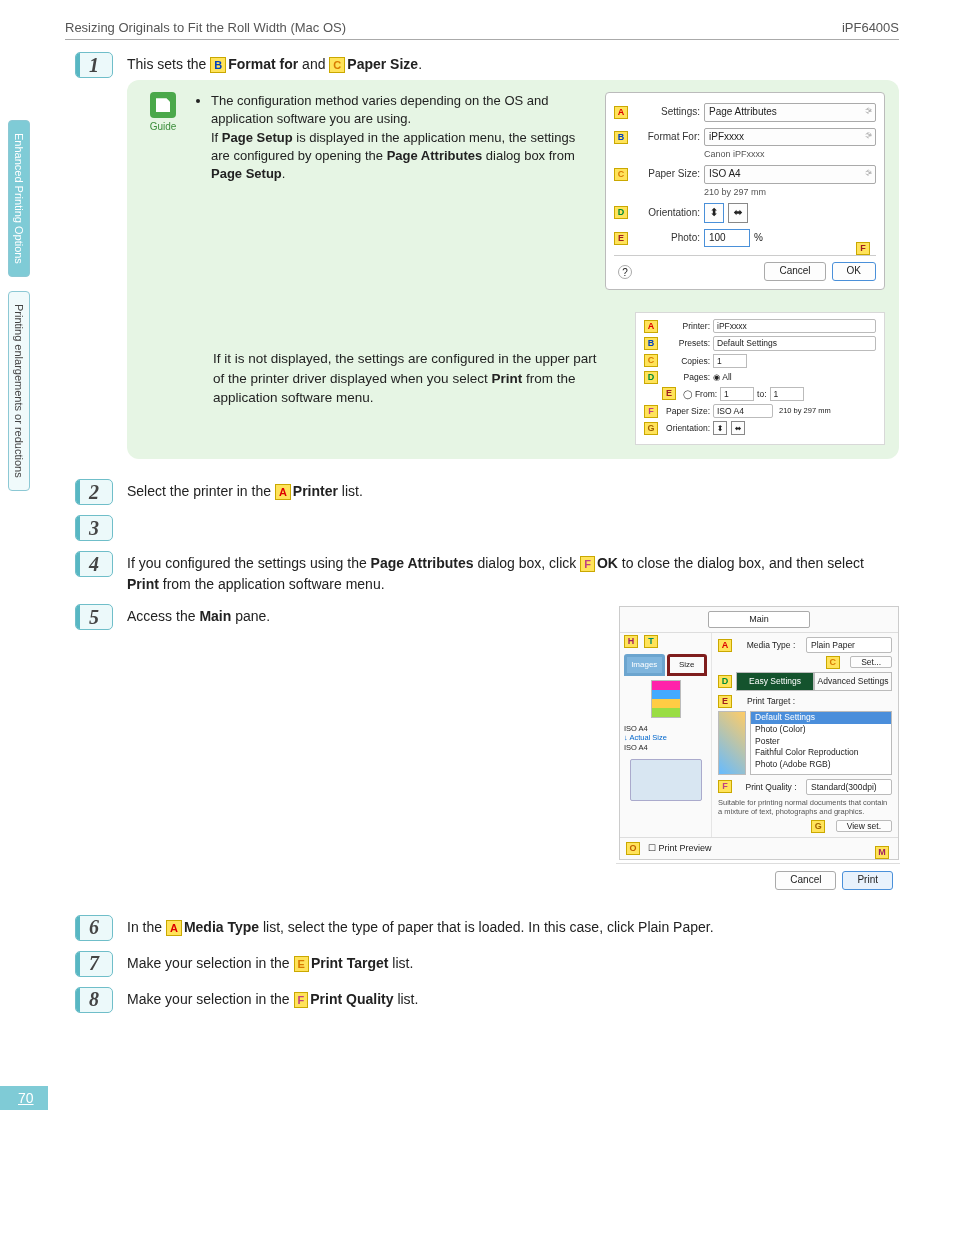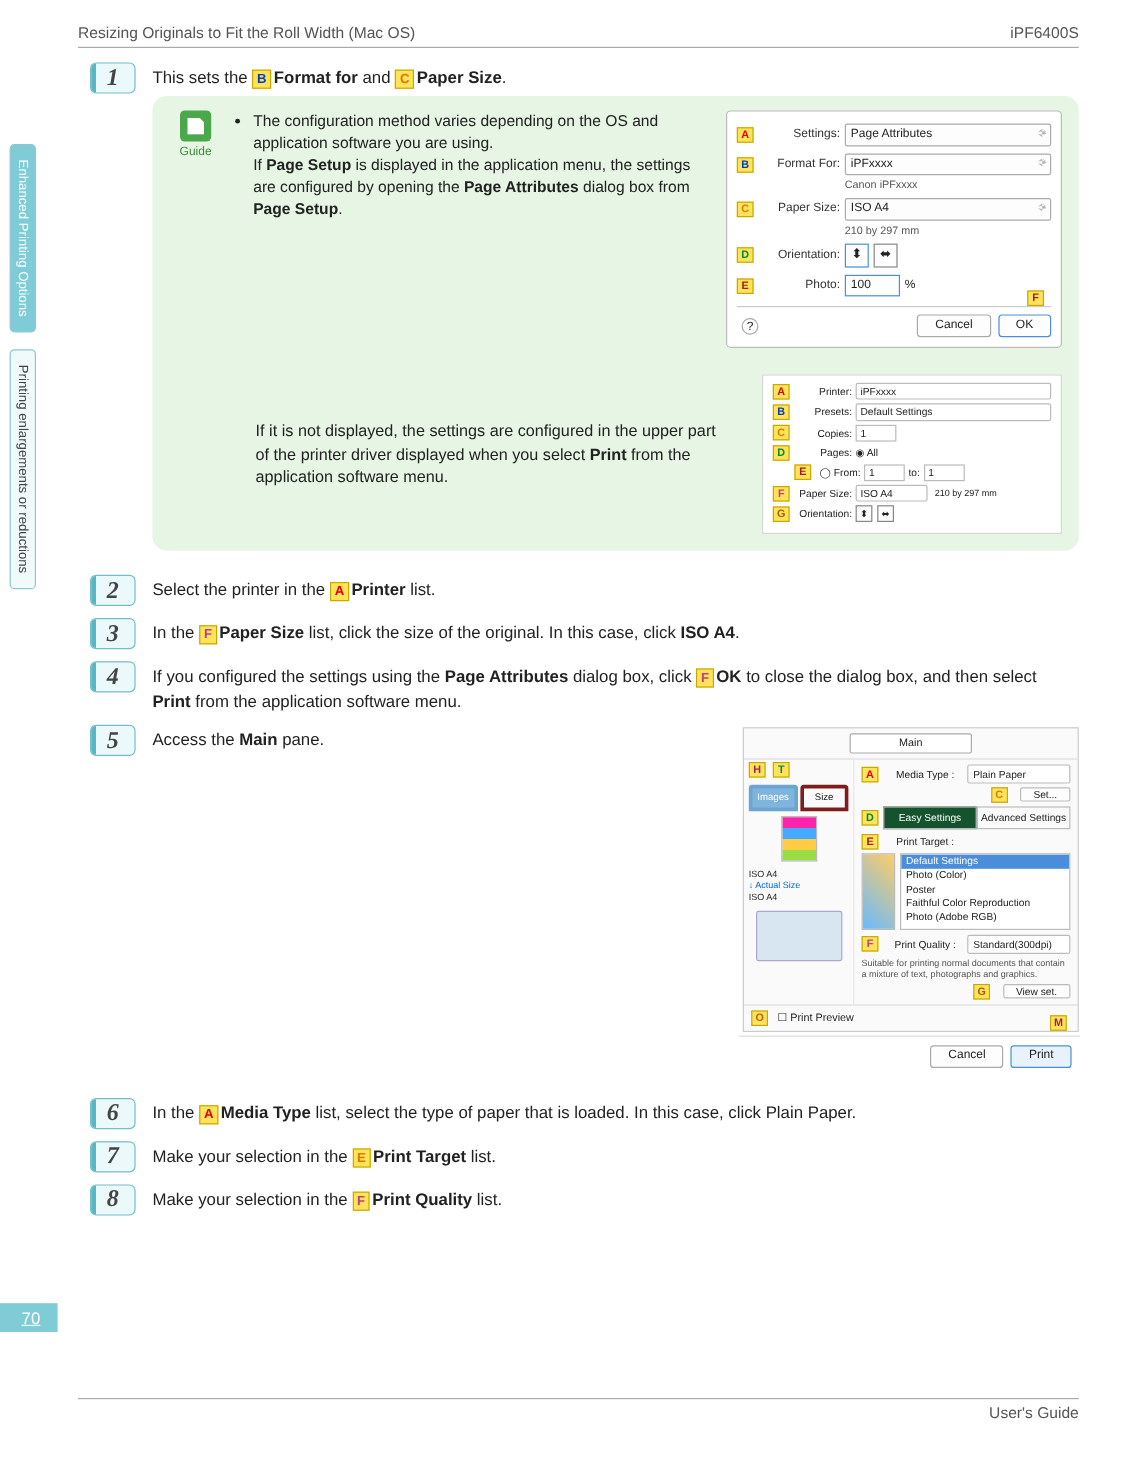--- a/index.html
+++ b/index.html
@@ -402,23 +402,20 @@
 
     <div class="step">
       <div class="step-num">2</div>
       <div class="step-body">
         <span>Select the printer in the </span><span class="k red">A</span><b>Printer</b><span> list.</span>
       </div>
     </div>
 
     <div class="step">
       <div class="step-num">3</div>
-      <div class="step-body">
-        <span>In the </span><span class="k pink">F</span><b>Paper Size</b><span> list, click the size of the original. In this case, click </span><b>ISO A4</b><span>.</span>
-      </div>
     </div>
 
     <div class="step">
       <div class="step-num">4</div>
       <div class="step-body">
         <span>If you configured the settings using the </span><b>Page Attributes</b><span> dialog box, click </span><span class="k pink">F</span><b>OK</b><span> to close the dialog box, and then select </span><b>Print</b><span> from the application software menu.</span>
       </div>
     </div>
 
     <div class="step">
@@ -525,15 +522,14 @@
     <div class="step">
       <div class="step-num">8</div>
       <div class="step-body">
         <span>Make your selection in the </span><span class="k pink">F</span><b>Print Quality</b><span> list.</span>
       </div>
     </div>
 
   </div>
 
   <div class="page-num">70</div>
-  <div class="footer">User's Guide</div>
 
 </div>
 
 </body></html>

